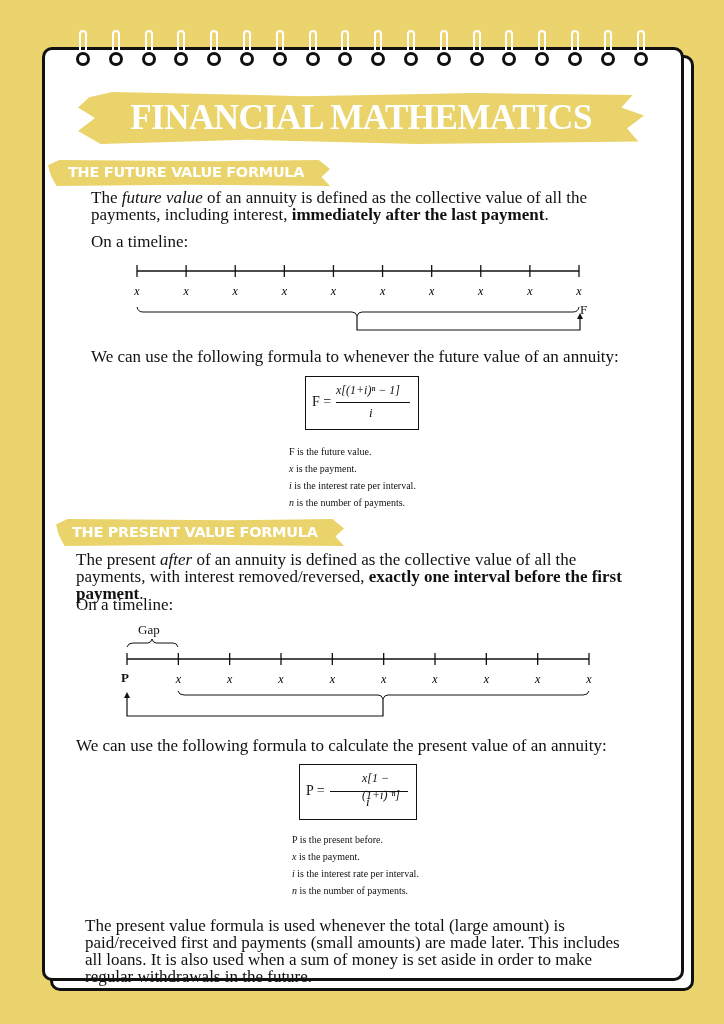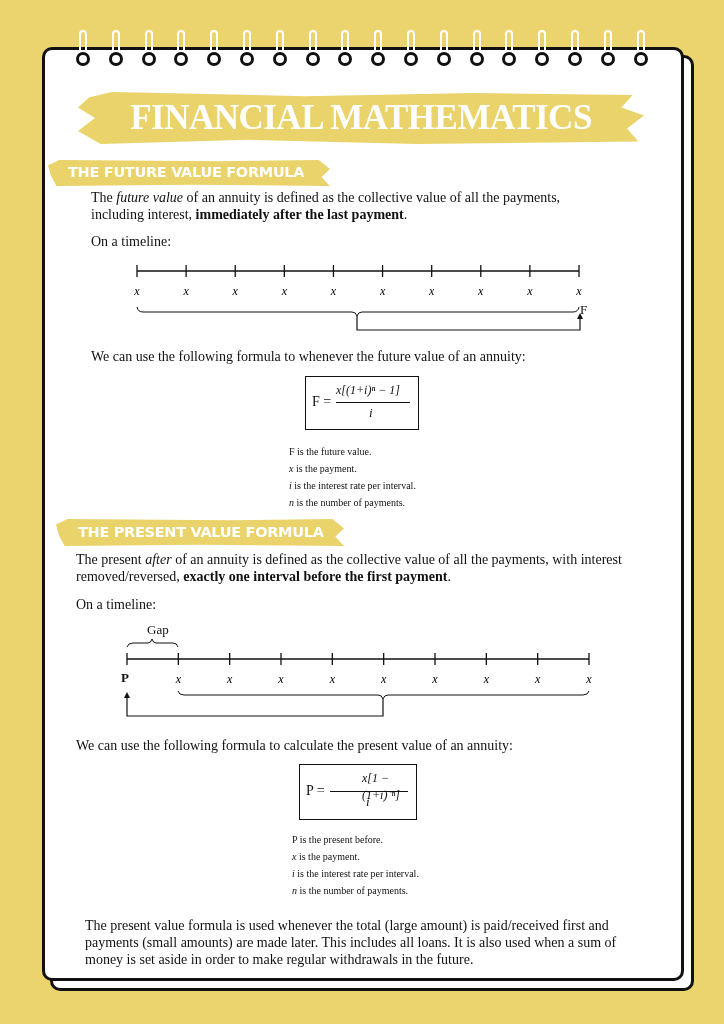--- a/index.html
+++ b/index.html
@@ -15,21 +15,21 @@
          border:2px solid #fff; border-bottom:none; border-radius:6px 6px 0 0; box-sizing:border-box; }
   .ring .hole { position:absolute; left:0; top:22px; width:14px; height:14px;
          border:3px solid #111; border-radius:50%; box-sizing:border-box; background:#fff; }
   .brush { position:absolute; background:#e9d36a; }
   .title-brush { left:78px; top:92px; width:566px; height:52px;
          clip-path: polygon(2% 10%, 6% 0, 40% 8%, 70% 2%, 98% 6%, 96% 30%, 100% 45%, 97% 70%, 99% 95%, 60% 100%, 30% 92%, 4% 100%, 0 75%, 3% 50%, 0 30%); }
   .title { position:absolute; left:78px; top:92px; width:566px; height:52px; line-height:52px; text-align:center;
          font-family:Liberation Serif, serif; font-weight:bold; color:#fff; font-size:35px; letter-spacing:-0.5px; }
   .sec-brush { clip-path: polygon(0 20%, 4% 0, 60% 5%, 96% 0, 100% 35%, 97% 65%, 100% 100%, 50% 95%, 3% 100%, 1% 60%); }
   .sec-title { position:absolute; font-family:"DejaVu Sans", sans-serif; font-weight:bold; color:#fff; font-size:14.5px; letter-spacing:-0.3px; }
-  .txt { position:absolute; font-size:14px; line-height:17px; }
+  .txt { position:absolute; font-size:17px; line-height:17px; }
   .txt b { font-weight:bold; }
   .formula-box { position:absolute; border:1.5px solid #111; background:#fff; }
   .fx { position:absolute; font-size:14px; }
   .legend { position:absolute; font-size:10px; line-height:17px; }
   svg { position:absolute; left:0; top:0; overflow:visible; }
 </style>
 </head>
 <body>
 
 <div class="sheet-back"></div>
@@ -160,27 +160,27 @@
 </div>
 
 <div class="legend" style="left:289px;top:443px;">
   <div><span>F</span><span> is the future value.</span></div>
   <div><i>x</i><span> is the payment.</span></div>
   <div><i>i</i><span> is the interest rate per interval.</span></div>
   <div><i>n</i><span> is the number of payments.</span></div>
 </div>
 
 <div class="brush sec-brush" style="left:56px;top:519px;width:288px;height:27px;"></div>
-<div class="sec-title" style="left:78px;top:524px;">THE PRESENT VALUE FORMULA</div>
+<div class="sec-title" style="left:72px;top:524px;">THE PRESENT VALUE FORMULA</div>
 
 <div class="txt" style="left:76px;top:551px;width:560px;"><span>The present </span><i>after</i><span> of an annuity is defined as the collective value of all the payments, with interest removed/reversed, </span><b>exactly one interval before the first payment</b><span>.</span></div>
 
 <div class="txt" style="left:76px;top:596px;">On a timeline:</div>
 
-<div class="txt" style="left:147px;top:621px;font-size:13px;">Gap</div>
+<div class="txt" style="left:138px;top:621px;font-size:13px;">Gap</div>
 <div class="fx" style="left:121px;top:670px;font-weight:bold;font-size:13px;">P</div>
 
 <svg width="724" height="1024">
   <path d="M127 647 Q128 643 133 643 L148 643 Q151 643 152 639 Q153 643 156 643 L173 643 Q177 643 178 647" fill="none" stroke="#111" stroke-width="1"></path>
   <line x1="127" y1="659" x2="589" y2="659" stroke="#111" stroke-width="1.3"></line>
   <g id="pv-ticks">
       <line x1="127" x2="127" y1="653" y2="665" stroke="#111" stroke-width="1.3"></line>
       <line x1="178.33333333333334" x2="178.33333333333334" y1="653" y2="665" stroke="#111" stroke-width="1.3"></line>
       <text x="178.33333333333334" y="683" text-anchor="middle" font-family="Liberation Serif, serif" font-style="italic" font-size="12">x</text>
       <line x1="229.66666666666669" x2="229.66666666666669" y1="653" y2="665" stroke="#111" stroke-width="1.3"></line>

